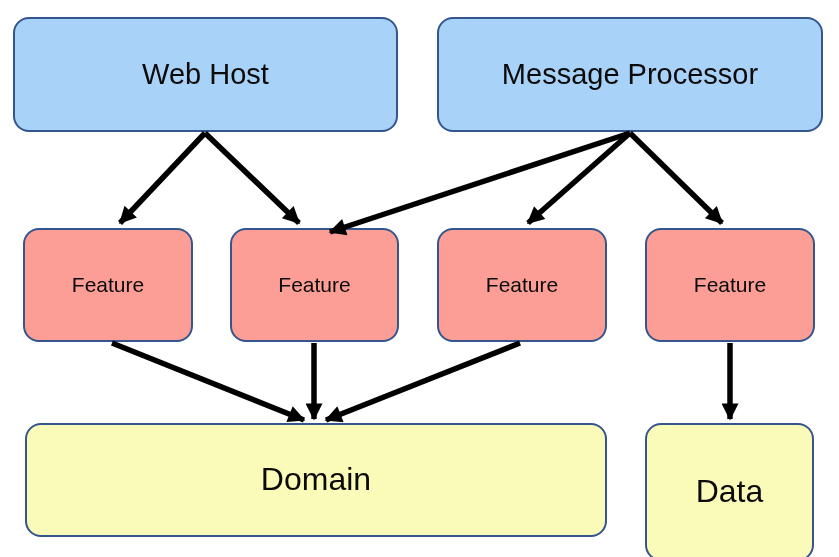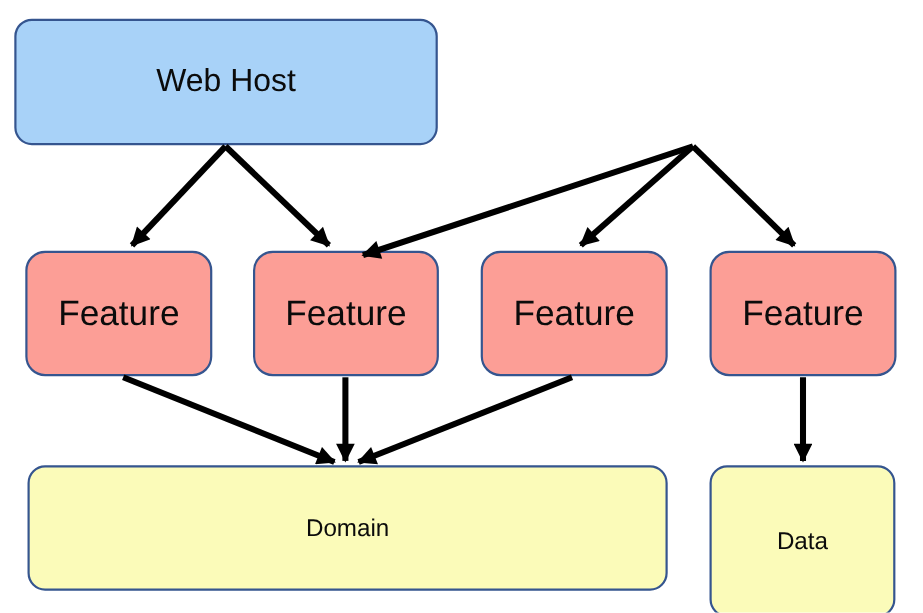--- a/index.html
+++ b/index.html
@@ -14,22 +14,22 @@
     position:absolute;
     box-sizing:border-box;
     border:2.5px solid var(--node-border,#35558F);
     border-radius:16px;
     display:flex;align-items:center;justify-content:center;
     color:var(--text,#0b0b0b);
     text-align:center;
     line-height:1.1;
   }
   .node.host{background:var(--host-fill,#A8D2F8);font-size:29px;}
-  .node.feature{background:var(--feature-fill,#FC9E96);font-size:32px;border-radius:18px;}
-  .node.bottom{background:var(--bottom-fill,#FBFBB9);font-size:22px;justify-content:center;}
+  .node.feature{background:var(--feature-fill,#FC9E96);font-size:21px;}
+  .node.bottom{background:var(--bottom-fill,#FBFBB9);font-size:32px;justify-content:center;}
 
   #web-host{left:13px;top:17px;width:385px;height:115px;}
   #message-processor{left:437px;top:17px;width:386px;height:115px;}
   #feature-1{left:23px;top:228px;width:170px;height:114px;}
   #feature-2{left:230px;top:228px;width:169px;height:114px;}
   #feature-3{left:437px;top:228px;width:170px;height:114px;}
   #feature-4{left:645px;top:228px;width:170px;height:114px;}
   #domain{left:25px;top:423px;width:582px;height:114px;}
   #data{left:645px;top:423px;width:169px;height:138px;}
 
@@ -44,20 +44,23 @@
 </style>
 </head>
 <body>
 
 <div class="canvas">
 
   <div class="node host" id="web-host">
     <span>Web Host</span>
   </div>
 
+  <div class="node host" id="message-processor">
+    <span>Message Processor</span>
+  </div>
 
   <div class="node feature" id="feature-1">
     <span>Feature</span>
   </div>
 
   <div class="node feature" id="feature-2">
     <span>Feature</span>
   </div>
 
   <div class="node feature" id="feature-3">

